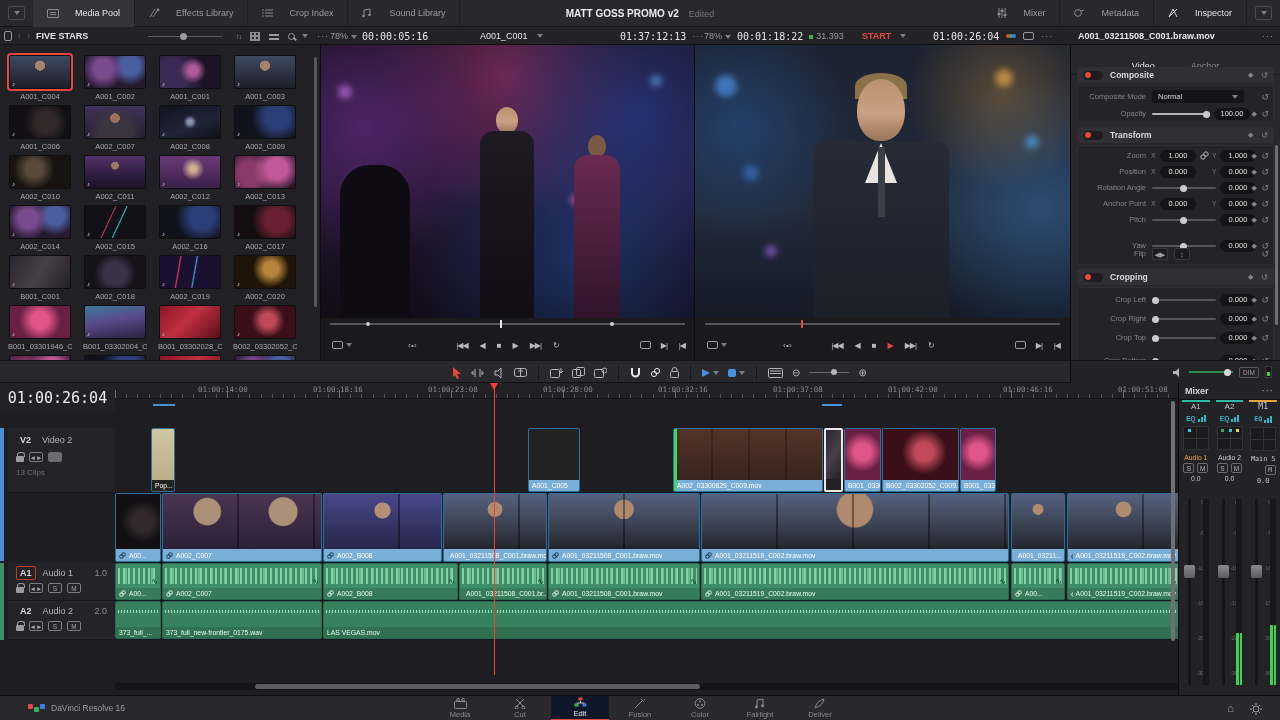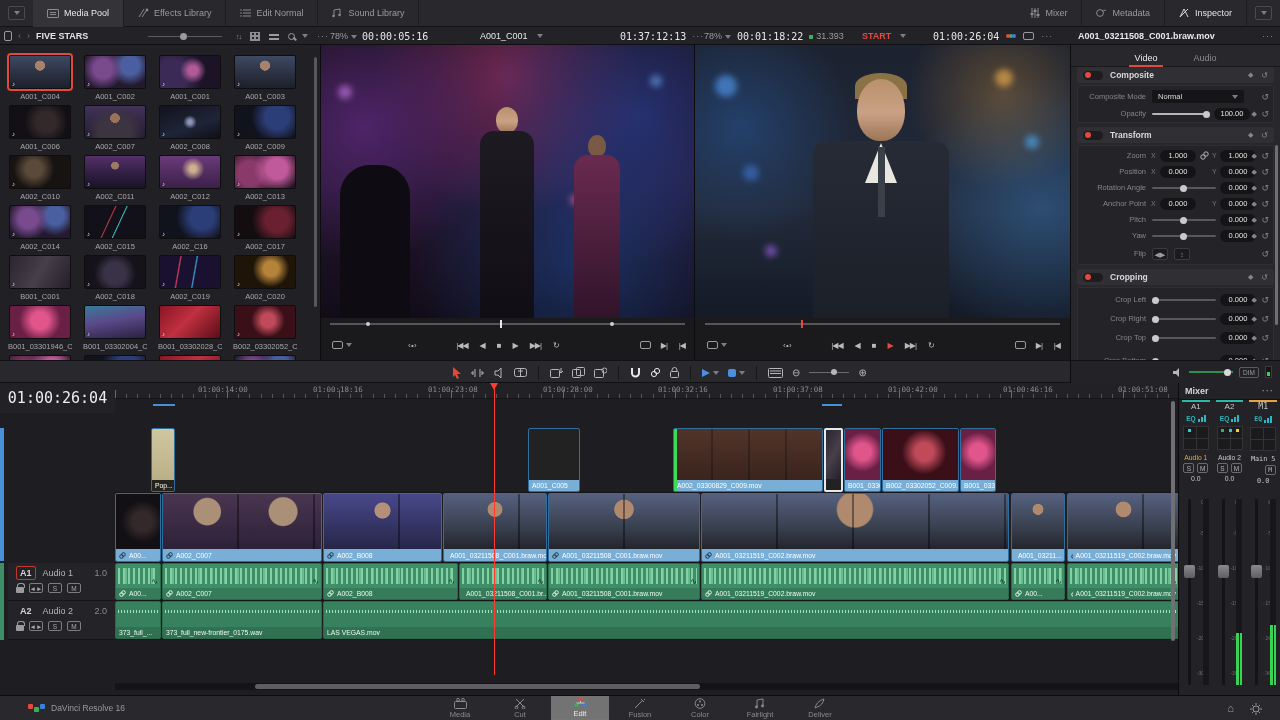--- a/index.html
+++ b/index.html
@@ -5,21 +5,21 @@
 *{box-sizing:border-box;margin:0;padding:0}
 html,body{background:#000}
 #app{position:relative;width:1280px;height:720px;background:#141417;font-family:"Liberation Sans",sans-serif;color:#c9c9c9;overflow:hidden;font-size:9px;-webkit-font-smoothing:antialiased}
 .mono{font-family:"DejaVu Sans Mono",monospace}
 .dots{color:#8a8a8a;letter-spacing:1px;font-size:9px}
 .chev{display:inline-block;width:0;height:0;border-left:3px solid transparent;border-right:3px solid transparent;border-top:4px solid #7d7d82;vertical-align:middle;margin-left:3px}
 .vr{width:1px;background:#0c0c0e;position:absolute;top:0;bottom:0}
 
 .topbar{position:absolute;left:0;top:0;width:1280px;height:27px;background:#28282d;border-bottom:1px solid #141416;display:flex;align-items:center}
 .tb-sq{width:17px;height:14px;border:1px solid #4a4a50;border-radius:2px;display:flex;align-items:center;justify-content:center;margin:0 8px}
-.tb-btn{display:flex;align-items:center;gap:5px;padding:0 14px;height:27px;color:#9a9a9f;border-right:1px solid #1d1d20;font-size:9px}
+.tb-btn{display:flex;align-items:center;gap:16px;padding:0 14px;height:27px;color:#9a9a9f;border-right:1px solid #1d1d20;font-size:9px}
 .tb-btn.active{color:#e8e8e8;background:#333338}
 .tb-ic{width:12px;height:9px;border:1px solid #8a8a8f;border-radius:1px;position:relative}
 .tb-ic::after{content:"";position:absolute;left:2px;top:2px;right:2px;height:1px;background:#8a8a8f;box-shadow:0 2px 0 #8a8a8f}
 .tb-title{position:absolute;left:0;right:0;text-align:center;pointer-events:none}
 .tb-title b{color:#ededed;font-size:10px}
 .tb-title span{color:#77777c;margin-left:10px}
 .tb-right{margin-left:auto;display:flex;align-items:center;height:27px}
 
 .subbar{position:absolute;left:0;top:27px;width:1280px;height:18px;background:#232327;border-bottom:1px solid #101012}
 .sb{position:absolute;top:0;height:18px;display:flex;align-items:center;gap:6px;color:#9a9a9f}
@@ -78,21 +78,21 @@
 .scrub{position:absolute;left:10px;right:10px;top:278px;height:2px;background:#55555a}
 .scrub .ph{position:absolute;top:-3px;width:2px;height:8px;background:#e8e8e8}
 .scrub .dot{position:absolute;top:-1.5px;width:4px;height:4px;border-radius:50%;background:#cfcfcf}
 .scrub .phr{position:absolute;top:-3px;width:2px;height:8px;background:#e5483d}
 .transport{position:absolute;left:0;right:0;top:286px;height:28px;display:flex;align-items:center;color:#b9b9be;font-size:8px}
 .tr-c{position:absolute;left:0;right:0;display:flex;justify-content:center;gap:12px;align-items:center}
 .tbtn{cursor:default;letter-spacing:-1px}
 .icobox{display:inline-block;width:11px;height:8px;border:1px solid #9a9a9f;border-radius:2px}
 
 .inspector{position:absolute;left:1070px;top:45px;width:210px;height:315px;background:#28282c;border-left:1px solid #0c0c0e;overflow:hidden}
-.insp-tabs{position:absolute;left:0;top:4px;width:100%;height:18px;display:flex;justify-content:center;gap:24px;align-items:center;border-bottom:1px solid #1a1a1d}
+.insp-tabs{position:absolute;left:0;top:12px;width:100%;height:18px;display:flex;justify-content:center;gap:24px;align-items:center;border-bottom:1px solid #1a1a1d}
 .insp-tab{color:#8a8a8f;padding:0 6px}
 .insp-tab.on{color:#ececec;border-bottom:2px solid #e5483d;height:18px;line-height:18px}
 .sec-h{position:absolute;left:6px;right:6px;height:16px;background:#2f2f34;border-radius:2px;display:flex;align-items:center;gap:7px;padding:0 6px}
 .sec-h b{color:#d8d8dc;font-weight:bold;font-size:8.5px}
 .pill{width:20px;height:9px;border-radius:5px;background:#1d1d20;position:relative;flex:none}
 .pill::after{content:"";position:absolute;left:2px;top:1.5px;width:6px;height:6px;border-radius:50%;background:#e5483d}
 .sec-ic{margin-left:auto;display:flex;gap:8px;color:#85858a;font-size:8px}
 .sec-body{position:absolute;left:6px;right:6px;background:#242428;border:1px solid #2e2e33;border-radius:2px}
 .irow{position:absolute;left:0;right:0;height:15px;display:flex;align-items:center}
 .ilab{position:absolute;left:0;width:68px;text-align:right;color:#85858a;font-size:7.5px}
@@ -195,21 +195,21 @@
 .fscale span{position:absolute;right:0}
 .mch{position:absolute;right:4px;top:4px;bottom:4px;width:6px;background:#17171a;display:flex;gap:1px;align-items:flex-end}
 .mch i{flex:1;background:#39d353;display:block}
 
 .appbar{position:absolute;left:0;top:695px;width:1280px;height:25px;background:#28282d;border-top:1px solid #0c0c0e;display:flex;align-items:center}
 .logo{display:flex;gap:1px;margin:0 6px 0 28px}
 .logo i{width:5px;height:5px;border-radius:1px}
 .appname{color:#9a9a9f;font-size:8.5px}
 .pages{position:absolute;left:0;right:0;display:flex;justify-content:center;gap:2px}
 .page{width:58px;height:25px;display:flex;flex-direction:column;align-items:center;justify-content:center;color:#8a8a8f;font-size:7.5px;gap:1px}
-.page.on{background:#737373;color:#ececec;border-bottom:2px solid #e5483d}
+.page.on{background:#0f172a;color:#ececec;border-bottom:2px solid #e5483d}
 .ab-right{margin-left:auto;display:flex;gap:16px;margin-right:18px;color:#9a9a9f;font-size:11px}
 </style>
 </head>
 <body>
 
 <div id="app">
 
   <header class="topbar">
     <span class="tb-sq">
         <i class="chev" style="margin:0"></i>
@@ -225,30 +225,31 @@
         </svg>
         <span>Effects Library</span>
       </div>
     <div class="tb-btn">
         <svg width="11" height="9">
           <path d="M3 1h8M3 4h8M3 7h8" stroke="#8a8a8f"></path>
           <circle cx="1" cy="1" r="0.8" fill="#8a8a8f"></circle>
           <circle cx="1" cy="4" r="0.8" fill="#8a8a8f"></circle>
           <circle cx="1" cy="7" r="0.8" fill="#8a8a8f"></circle>
         </svg>
-        <span>Edit Normal</span>
+        <span>Crop Index</span>
       </div>
     <div class="tb-btn">
         <svg width="11" height="10">
           <path d="M2 8 V2 l6-1 V7" stroke="#8a8a8f" fill="none"></path>
           <circle cx="1.5" cy="8" r="1.3" fill="#8a8a8f"></circle>
           <circle cx="7.5" cy="7" r="1.3" fill="#8a8a8f"></circle>
         </svg>
         <span>Sound Library</span>
       </div>
+    <div class="tb-title"><b>MATT GOSS PROMO v2</b><span>Edited</span></div>
     <div class="tb-right">
       <div class="tb-btn">
           <svg width="10" height="10">
             <path d="M2 0v10M5 0v10M8 0v10" stroke="#8a8a8f"></path>
             <rect x="0.5" y="5" width="3" height="2" fill="#8a8a8f"></rect>
             <rect x="3.5" y="2" width="3" height="2" fill="#8a8a8f"></rect>
             <rect x="6.5" y="6" width="3" height="2" fill="#8a8a8f"></rect>
           </svg>
           <span>Mixer</span>
         </div>
@@ -596,21 +597,21 @@
       <span style="position:absolute;right:28px" class="tbtn">▶|</span>
       <span style="position:absolute;right:10px" class="tbtn">|◀</span>
     </div>
   </section>
   <i class="vr" style="left:320px;top:45px;height:338px"></i>
   <i class="vr" style="left:694px;top:45px;height:338px"></i>
 
   <aside class="inspector">
     <div class="insp-tabs">
       <span class="insp-tab on">Video</span>
-      <span class="insp-tab">Audio</span>
+      <span class="insp-tab">Anchor</span>
     </div>
 
     <div class="sec-h" style="top:22px">
       <span class="pill"></span>
         <b>Composite</b>
       <span class="sec-ic">
           <span class="kf" style="position:static">◆</span>
           <span>↺</span>
         </span>
     </div>
@@ -685,21 +686,21 @@
       </div>
       <div class="irow" style="top:66px">
         <span class="ilab">Pitch</span>
         <span class="itrack" style="left:74px;width:64px">
             <i style="left:28px"></i>
           </span>
         <span class="vbox" style="left:142px;width:36px">0.000</span>
         <span class="kf" style="right:16px">◆</span>
         <span class="rst" style="right:4px">↺</span>
       </div>
-      <div class="irow" style="top:82px">
+      <div class="irow" style="top:92px">
         <span class="ilab">Yaw</span>
         <span class="itrack" style="left:74px;width:64px">
             <i style="left:28px"></i>
           </span>
         <span class="vbox" style="left:142px;width:36px">0.000</span>
         <span class="kf" style="right:16px">◆</span>
         <span class="rst" style="right:4px">↺</span>
       </div>
       <div class="irow" style="top:100px">
         <span class="ilab">Flip</span>
@@ -849,20 +850,32 @@
         <span class="rlab mono" style="left: 773px;">01:00:42:00</span>
         <span class="rlab mono" style="left: 888px;">01:00:46:16</span>
         <span class="rlab mono" style="left: 1003px;">01:00:51:08</span>
       </div>
     <span class="bluedash" style="left:153px;width:22px"></span>
     <span class="bluedash" style="left:822px;width:20px"></span>
 
     <i class="colorstrip" style="top:45px;height:133px;background:#4a90d9"></i>
     <i class="colorstrip" style="top:180px;height:77px;background:#3e8e68"></i>
 
+    <div class="tl-head" style="top:45px;height:65px">
+      <div class="r1">
+          <span class="badge">V2</span>
+          <span class="tname">Video 2</span>
+        </div>
+      <div class="r2">
+          <span class="lockic"></span>
+          <span class="thbox">◄►</span>
+          <span class="thbox fill"></span>
+        </div>
+      <div class="clipcount">13 Clips</div>
+    </div>
     <div class="tl-head" style="top:180px;height:38px">
       <div class="r1" style="padding-top:3px">
           <span class="badge tgt">A1</span>
           <span class="tname">Audio 1</span>
           <span class="tlev">1.0</span>
         </div>
       <div class="r2" style="padding-top:3px">
           <span class="lockic"></span>
           <span class="thbox">◄►</span>
           <span class="thbox">S</span>

